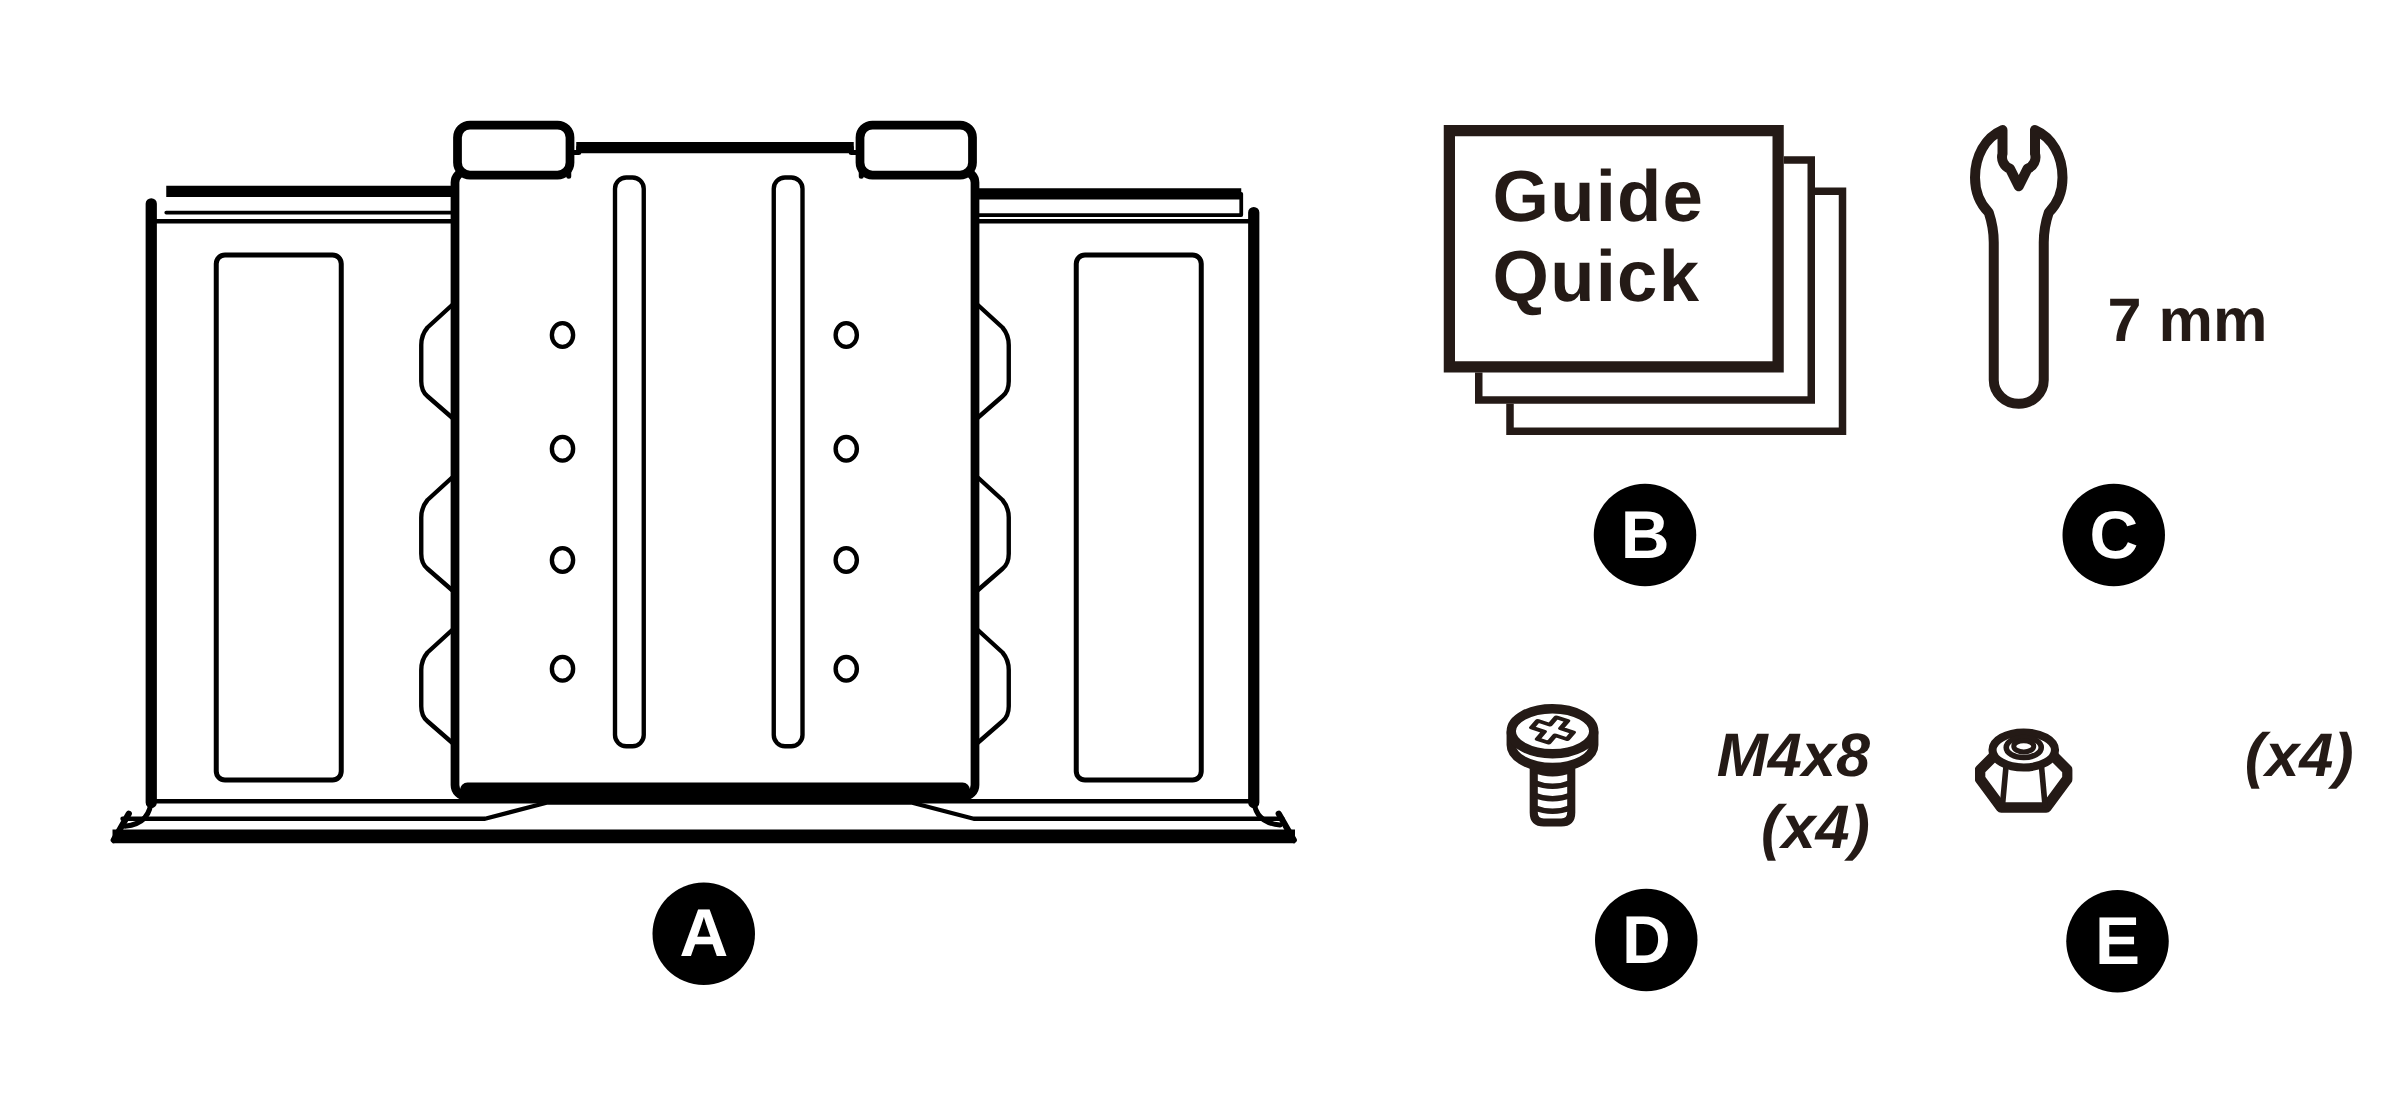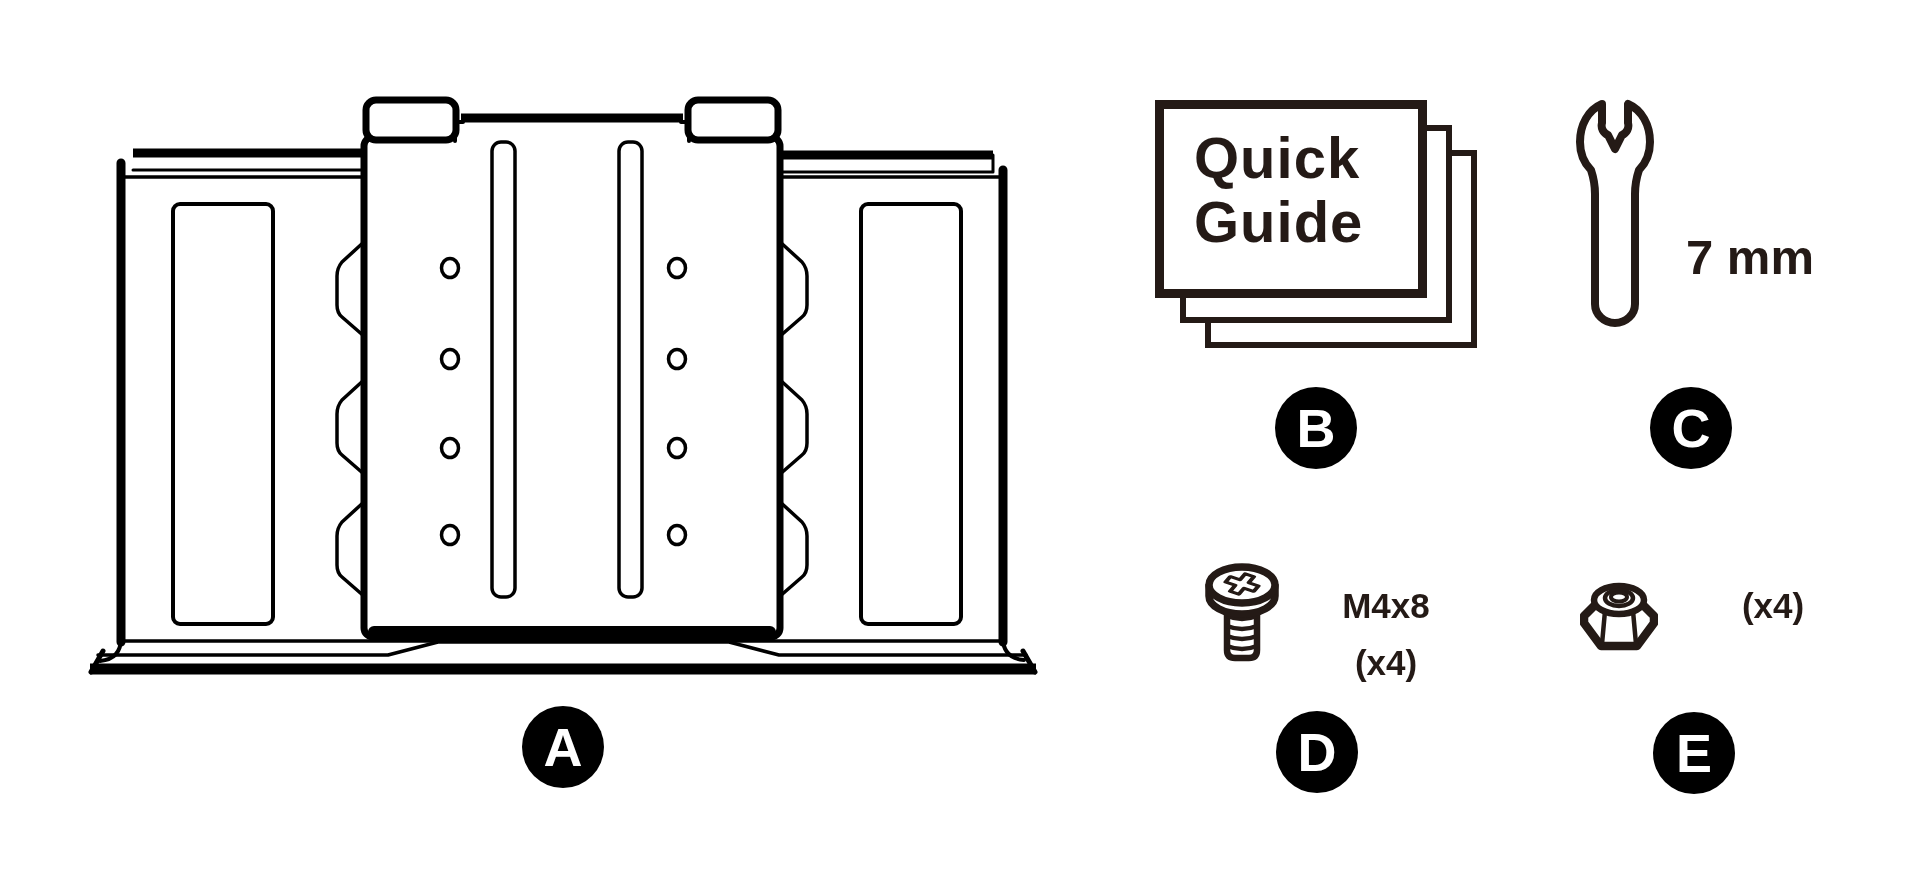--- a/index.html
+++ b/index.html
@@ -23,21 +23,21 @@
   .guide-stack{position:absolute;left:1155px;top:100px;width:335px;height:256px;}
   .sheet{position:absolute;width:272px;height:198px;background:#fff;}
   .sheet.s3{left:50px;top:50px;border:6px solid var(--hardware-ink);}
   .sheet.s2{left:25px;top:25px;border:6px solid var(--hardware-ink);}
   .sheet.s1{left:0;top:0;border:9px solid var(--hardware-ink);}
   .guide-title{position:absolute;left:30px;top:17px;color:var(--hardware-ink);
     font-size:58px;font-weight:600;line-height:64px;letter-spacing:1px;}
   .guide-title span{display:block;}
   .spec{position:absolute;color:var(--hardware-ink);font-weight:600;margin-top:28px;}
   .spec-single{font-size:49px;line-height:52px;}
-  .spec-block{width:220px;text-align:center;font-size:35px;line-height:57px;}
+  .spec-block{width:220px;text-align:right;font-size:49px;line-height:57px;font-style:italic;}
   .spec-block span{display:block;}
 </style>
 </head>
 <body>
 
 <div class="canvas">
 
   <svg class="abs" style="left:85px;top:85px" width="970" height="620" viewBox="85 85 970 620">
     <g stroke-linejoin="round" stroke-linecap="round">
 
@@ -86,22 +86,22 @@
   </svg>
   <div class="badge" style="left:522px;top:706px">
     <span>A</span>
   </div>
 
   <div class="guide-stack">
     <div class="sheet s3"></div>
     <div class="sheet s2"></div>
     <div class="sheet s1">
       <div class="guide-title">
+        <span>Guide</span>
         <span>Quick</span>
-        <span>Guide</span>
       </div>
     </div>
   </div>
   <div class="badge" style="left:1275px;top:387px">
     <span>B</span>
   </div>
 
   <svg class="abs" style="left:1575px;top:94px" width="80" height="240" viewBox="0 0 80 240">
     <path class="hn" stroke-width="8" stroke-linejoin="round" stroke-linecap="round" d="M27 10
          C 13 16 5 31 5 48

